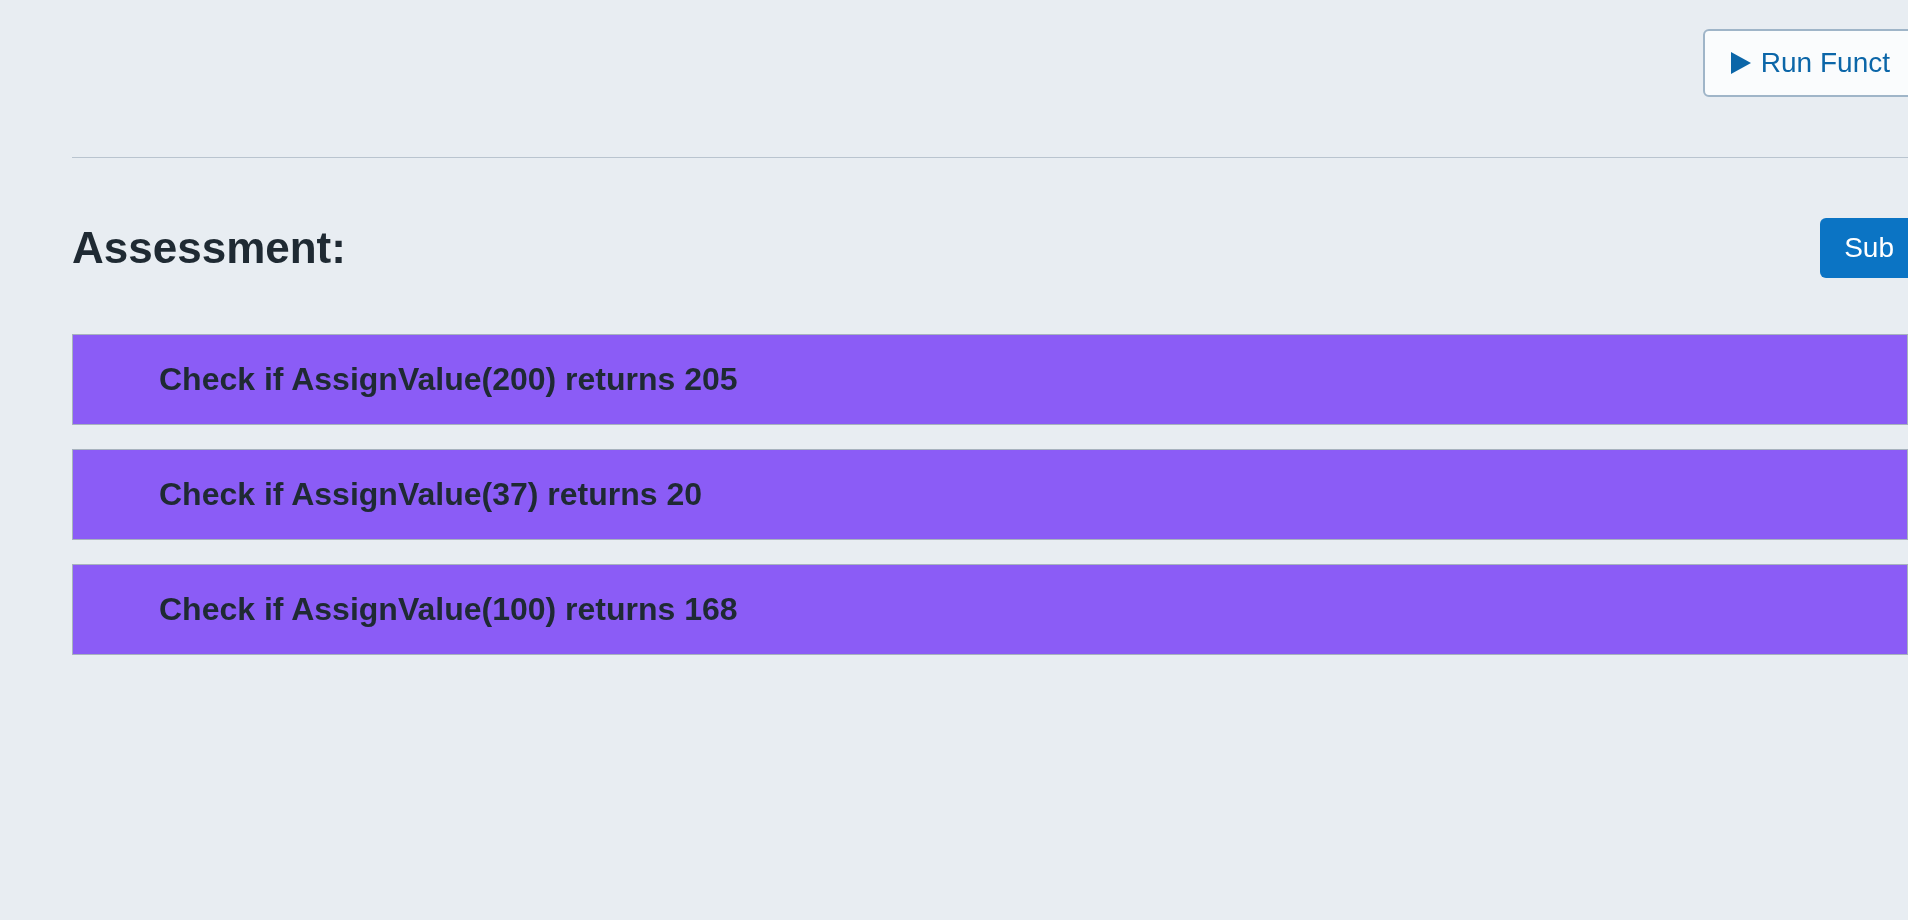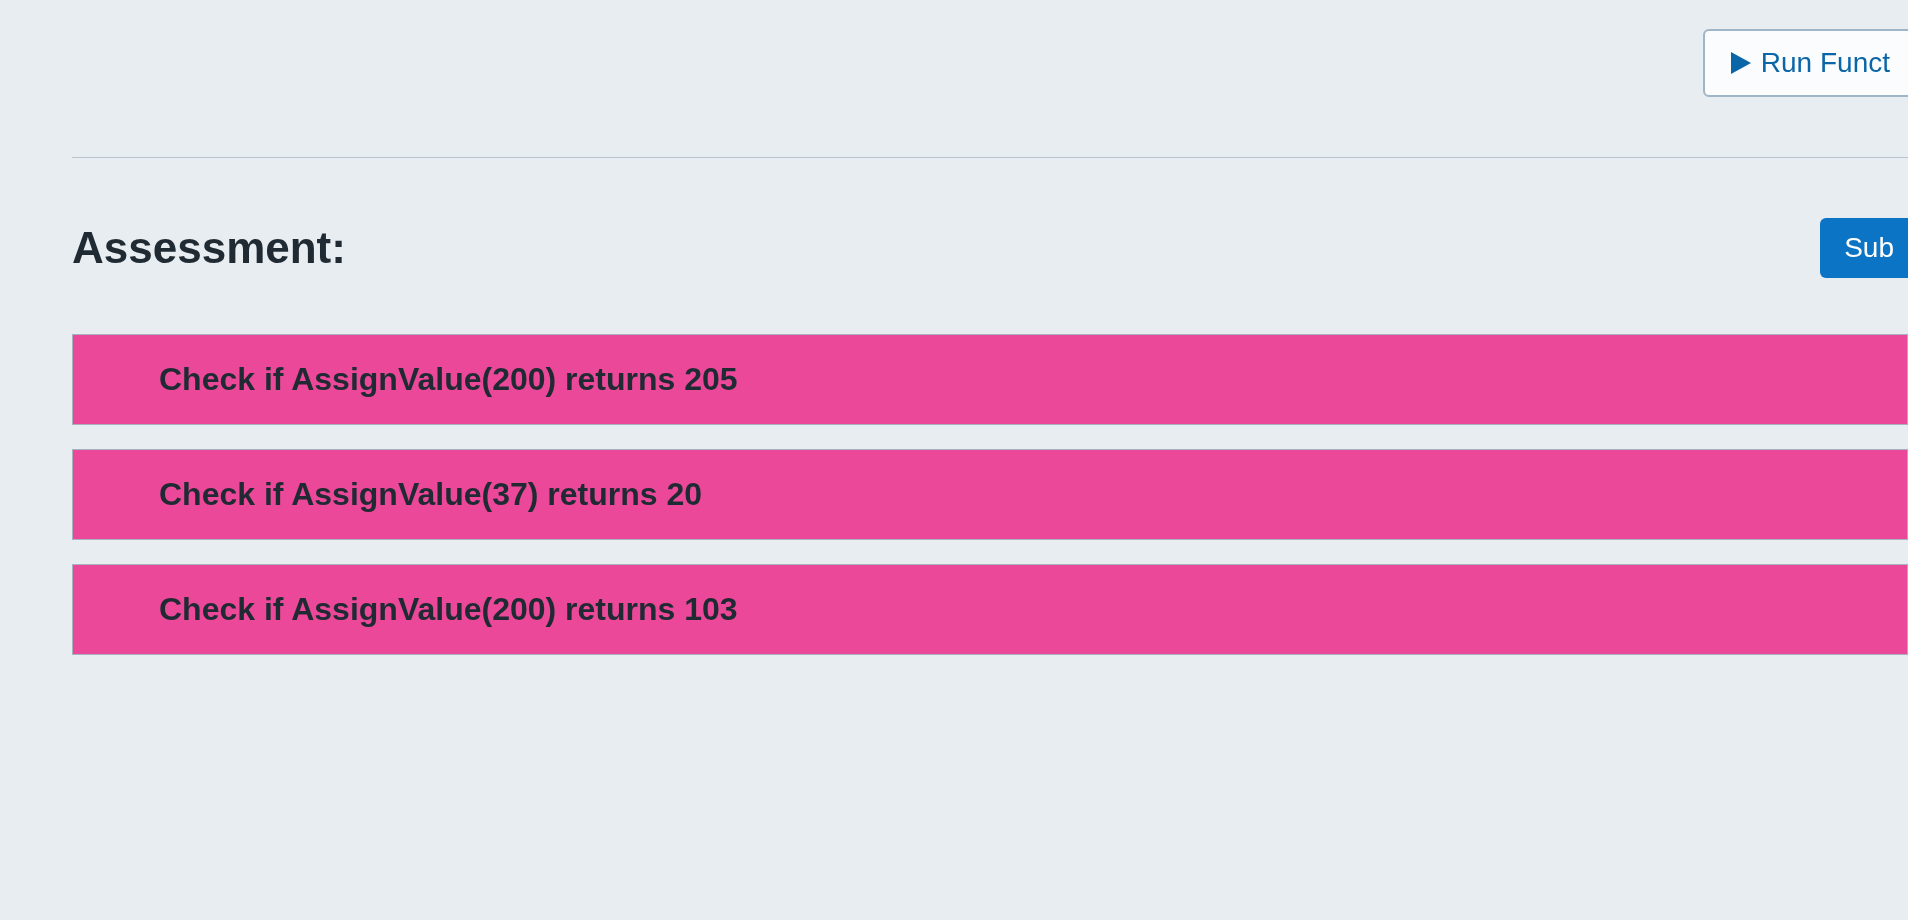--- a/index.html
+++ b/index.html
@@ -70,21 +70,21 @@
       cursor: pointer;
       margin-right: -10px;
     }
     .test-list {
       display: flex;
       flex-direction: column;
       gap: 24px;
     }
     .test-item {
       border: 1px solid #a7b2be;
-      background: #ec4899;
+      background: #8b5cf6;
       padding: 26px 24px 26px 86px;
       font-size: 32px;
       font-weight: 600;
       color: #1f2a33;
       width: 100%;
     }
   </style>
 </head>
 <body>
 
@@ -109,17 +109,17 @@
   </div>
 
   <div class="test-list">
     <div class="test-item">
       <span>Check if AssignValue(200) returns 205</span>
     </div>
     <div class="test-item">
       <span>Check if AssignValue(37) returns 20</span>
     </div>
     <div class="test-item">
-      <span>Check if AssignValue(200) returns 103</span>
+      <span>Check if AssignValue(100) returns 168</span>
     </div>
   </div>
 
 </div>
 
 </body></html>

